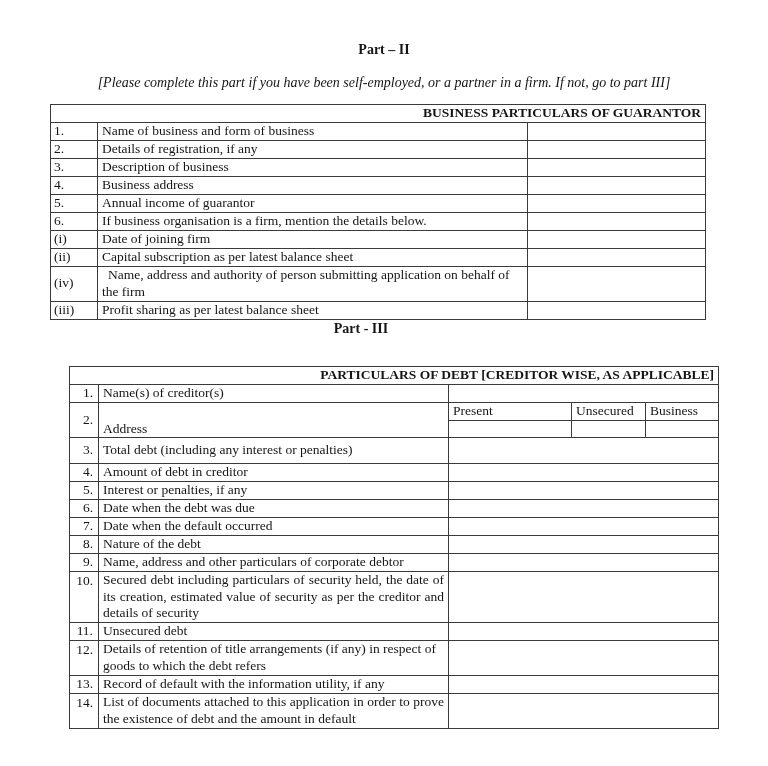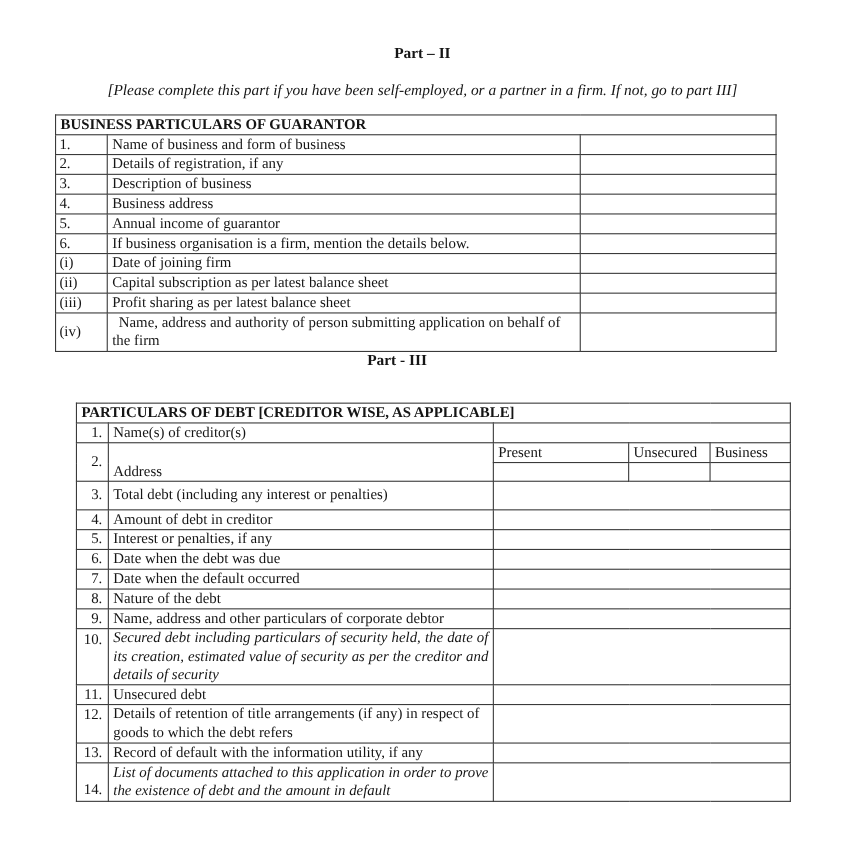--- a/index.html
+++ b/index.html
@@ -8,34 +8,34 @@
     font-family:"Liberation Serif", serif; color:#151515; overflow:hidden;
   }
   .heading { font-weight:700; font-size:14px; text-align:center; line-height:17px; }
   .part2-heading { padding-top:41px;font-family:Liberation Serif, serif; }
   .part2-note { font-style:italic; font-size:14px; text-align:center; line-height:17px; margin-top:16px; }
   .part3-wrap { width:722px; }
 
   table { border-collapse:collapse; table-layout:fixed; font-size:13.5px; }
   td { border:1px solid #3a3a3a; padding:0 4px; line-height:1.25; vertical-align:middle;
        overflow:hidden; }
-  .thead td { font-weight:700; text-align:left; height:18px; }
+  .thead td { font-weight:700; text-align:right; height:18px; }
 
   .t1 { margin:13px 0 0 50px; width:655px; }
   .t1 td { height:17px; }
   .t1 .num { padding-left:3px; padding-right:1px; }
   .t1 .indent { text-indent:6px; }
 
   .t2 { margin:29px 0 0 69px; width:649px; }
   .t2 td { height:16px; }
   .t2 .num { text-align:right; padding-right:5px; padding-left:1px; }
   .t2 .sub { text-align:left; }
   .t2 .addr-sub td { height:15px; }
   .t2 .tall td { height:25px; }
-  .jl { text-align:justify;font-style:italic; }
+  .jl { text-align:justify; }
 </style>
 </head>
 <body>
 
 <div class="page">
 
   <div class="heading part2-heading">Part – II</div>
   <div class="part2-note">[Please complete this part if you have been self-employed, or a partner in a firm. If not, go to part III]</div>
 
   <table class="t1">
@@ -82,27 +82,27 @@
       <td class="num">(i)</td>
       <td class="lbl">Date of joining firm</td>
       <td class="val"></td>
     </tr>
     <tr>
       <td class="num">(ii)</td>
       <td class="lbl">Capital subscription as per latest balance sheet</td>
       <td class="val"></td>
     </tr>
     <tr>
+      <td class="num">(iv)</td>
+      <td class="lbl indent">Name, address and authority of person submitting application on behalf of the firm</td>
+      <td class="val"></td>
+    </tr>
+    <tr>
       <td class="num">(iii)</td>
       <td class="lbl">Profit sharing as per latest balance sheet</td>
-      <td class="val"></td>
-    </tr>
-    <tr>
-      <td class="num">(iv)</td>
-      <td class="lbl indent">Name, address and authority of person submitting application on behalf of the firm</td>
       <td class="val"></td>
     </tr>
   </tbody>
     </table>
 
   <div class="part3-wrap">
     <div class="heading">Part - III</div>
   </div>
 
   <table class="t2">
@@ -183,20 +183,20 @@
       <td class="num" style="vertical-align:top; padding-top:1px;">12.</td>
       <td class="lbl">Details of retention of title arrangements (if any) in respect of goods to which the debt refers</td>
       <td class="val" colspan="3"></td>
     </tr>
     <tr>
       <td class="num">13.</td>
       <td class="lbl">Record of default with the information utility, if any</td>
       <td class="val" colspan="3"></td>
     </tr>
     <tr>
-      <td class="num" style="vertical-align:top; padding-top:16px;">14.</td>
+      <td class="num" style="vertical-align:top; padding-top:1px;">14.</td>
       <td class="lbl jl">List of documents attached to this application in order to prove the existence of debt and the amount in default</td>
       <td class="val" colspan="3"></td>
     </tr>
   </tbody>
     </table>
 
 </div>
 
 </body></html>

